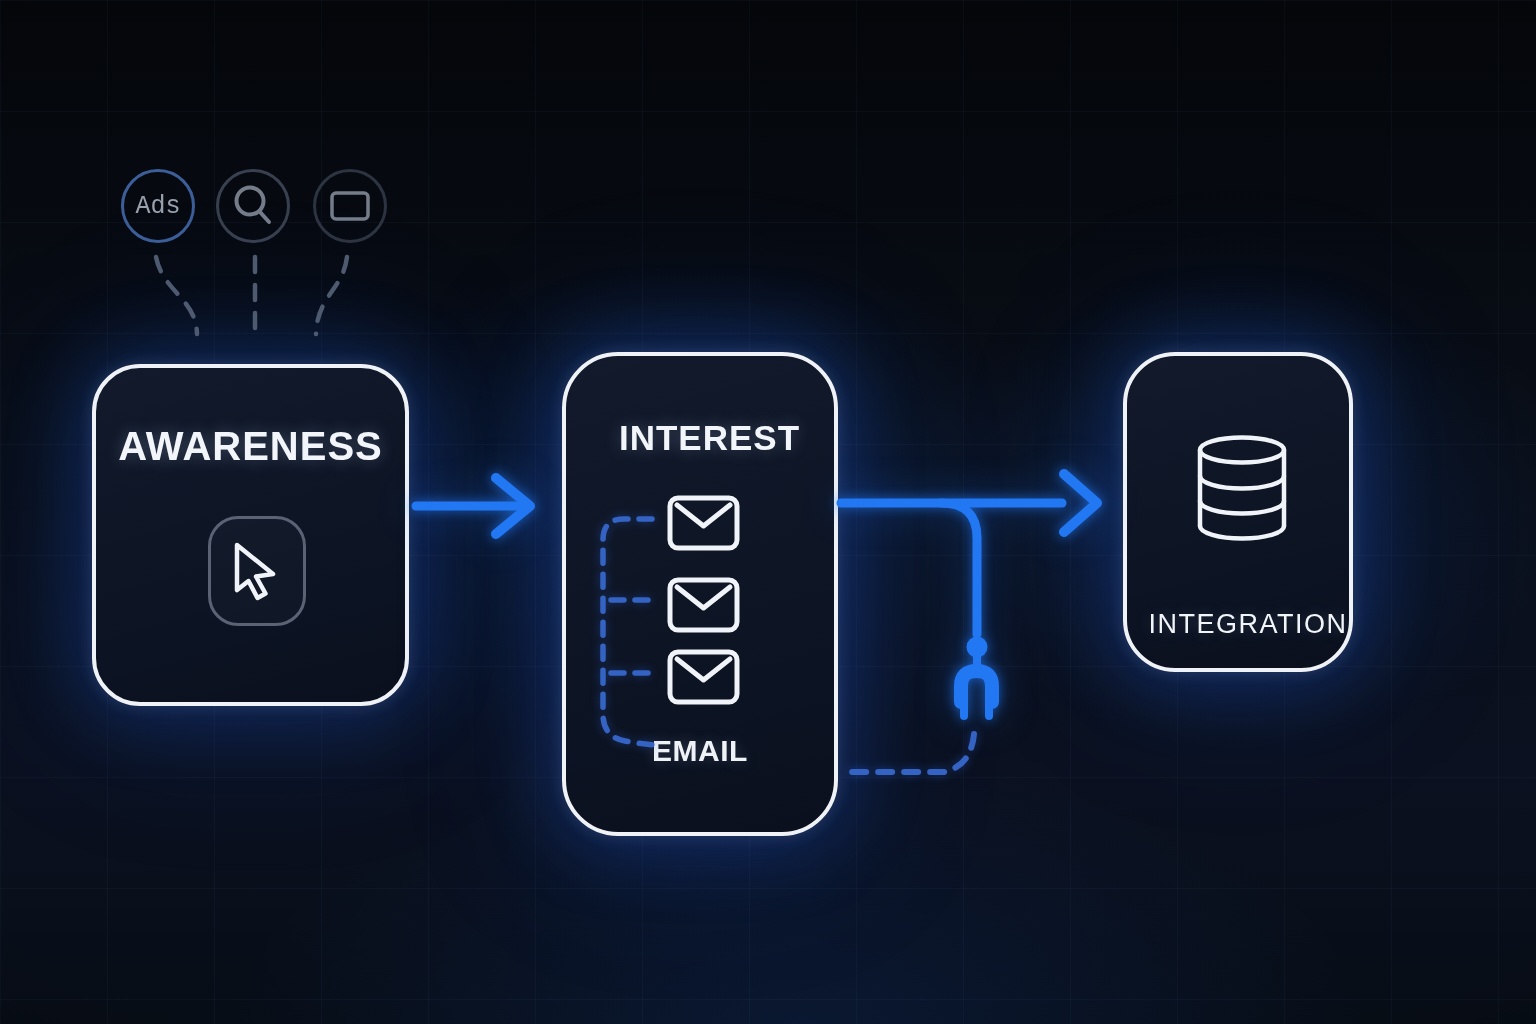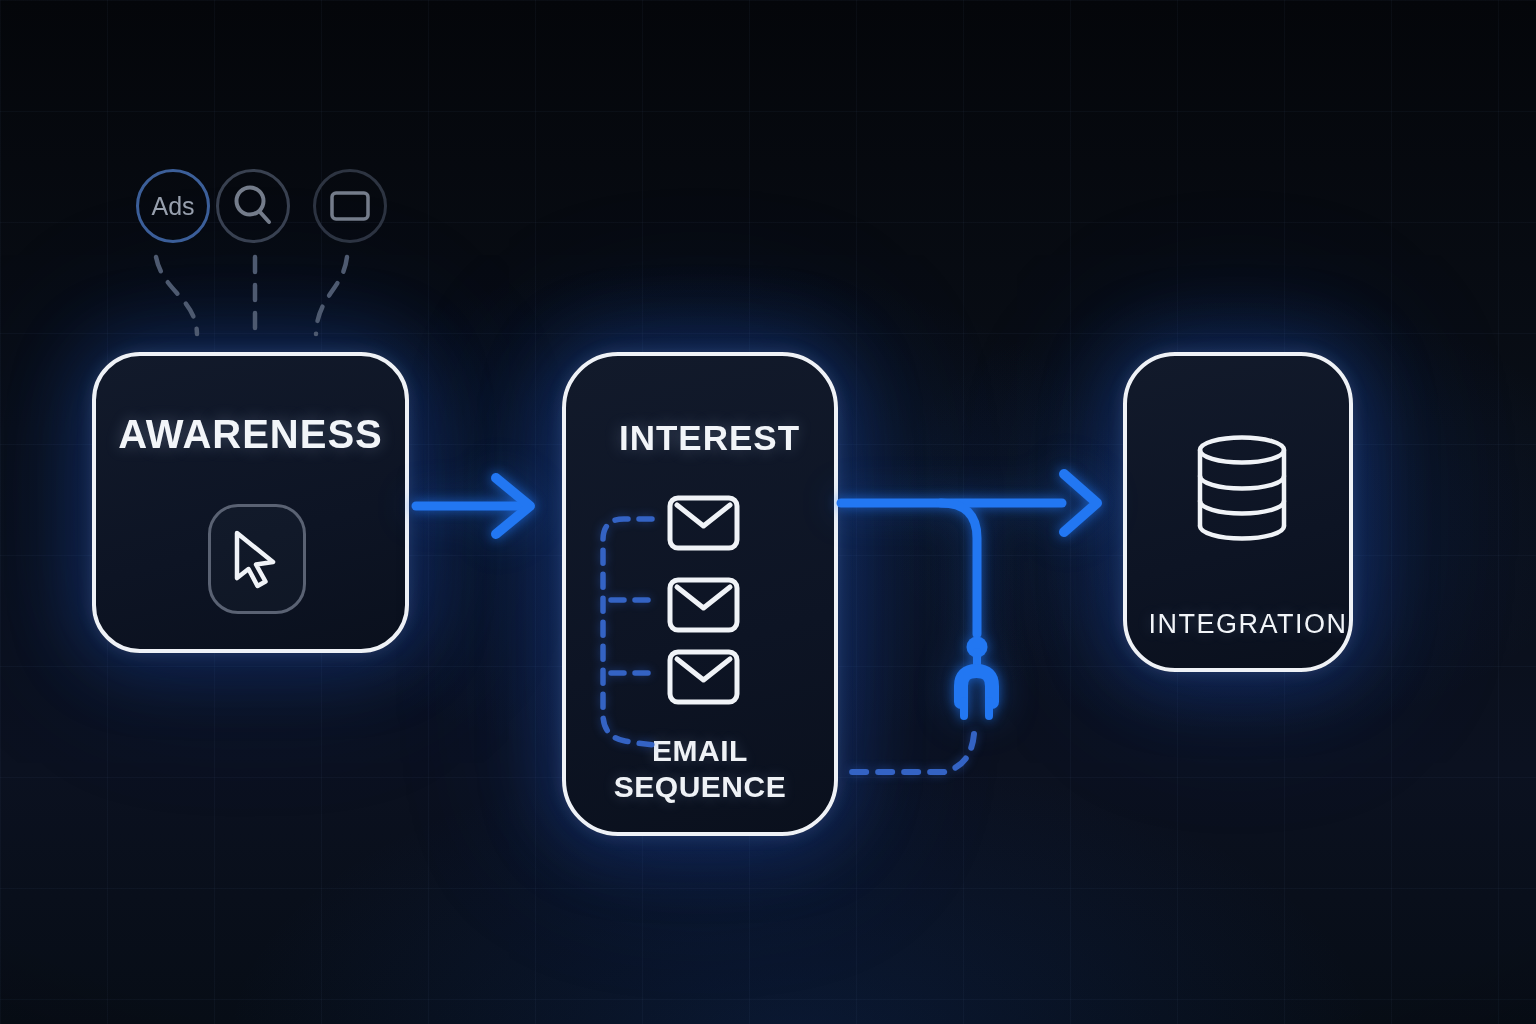--- a/index.html
+++ b/index.html
@@ -15,35 +15,35 @@
       radial-gradient(820px 420px at 52% 102%, rgba(25,80,190,0.17), transparent 70%),
       radial-gradient(520px 320px at 81% 50%, rgba(30,95,210,0.11), transparent 70%),
       linear-gradient(180deg, #04060a 0%, #090e17 42%, #0b1120 75%, #070d16 100%);
   }
 
   
   .src-circle {
     position:absolute; width:74px; height:74px; border-radius:50%;
     display:flex; align-items:center; justify-content:center; box-sizing:border-box;
   }
-  .src-ads     { left:136px; top:169px; border:3px solid var(--ads-ring,#3c5f99); }
+  .src-ads     { left:121px; top:169px; border:3px solid var(--ads-ring,#3c5f99);font-family:Liberation Mono, monospace; }
   .src-search  { left:216px; top:169px; border:3px solid var(--search-ring,#394150); }
   .src-display { left:313px; top:169px; border:3px solid var(--display-ring,#2d3441); }
   .src-ads .src-label { color:#99a1ae; font-size:25px; font-weight:400; }
 
   
   .node {
     position:absolute; box-sizing:border-box;
     border:4px solid var(--node-border,#eff2f7);
     background:linear-gradient(165deg, #121a2b 0%, #0d1424 60%, #0a101d 100%);
     box-shadow: 0 0 16px rgba(170,200,255,0.16),
                 0 0 70px 14px rgba(30,95,220,0.28),
                 0 0 150px 30px rgba(25,80,200,0.14);
   }
-  .node-awareness { left:92px;  top:352px; width:317px; height:301px; border-radius:48px; }
+  .node-awareness { left:92px;  top:364px; width:317px; height:342px; border-radius:48px; }
   .node-interest  { left:562px; top:352px; width:276px; height:484px; border-radius:56px; }
   .node-crm       { left:1123px;top:352px; width:230px; height:320px; border-radius:52px; }
 
   .node-title {
     position:absolute; left:0; right:0; text-align:center;
     color:var(--text-primary,#f2f5f9); font-weight:bold;
     text-shadow:0 0 16px rgba(190,215,255,0.28);
   }
   .node-awareness .node-title { top:56px; font-size:40px; letter-spacing:1px; }
   .node-interest  .node-title { top:62px; font-size:35px; letter-spacing:1px;padding-left:19px; }
@@ -138,21 +138,20 @@
     </div>
     <div class="envelope env3">
       <svg width="73" height="56" viewBox="0 0 73 56">
         <rect class="white-icon" x="3" y="3" width="67" height="50" rx="8" stroke-width="5"></rect>
         <path class="white-icon" stroke-width="5" d="M10 10 L36.5 31 L63 10"></path>
       </svg>
     </div>
 
     <div class="interest-caption">
       <span>EMAIL</span>
-      <span>SEQUENCE</span>
     </div>
   </div>
 
   <div class="node node-crm">
     <div class="db-icon-wrap">
       <svg width="108" height="112" viewBox="0 0 108 112">
         <ellipse class="white-icon" cx="54" cy="16" rx="42" ry="12.5" stroke-width="4.5"></ellipse>
         <path class="white-icon" stroke-width="4.5" d="M12 16 L12 92"></path>
         <path class="white-icon" stroke-width="4.5" d="M96 16 L96 92"></path>
         <path class="white-icon" stroke-width="4.5" d="M12 42 A42 12.5 0 0 0 96 42"></path>

